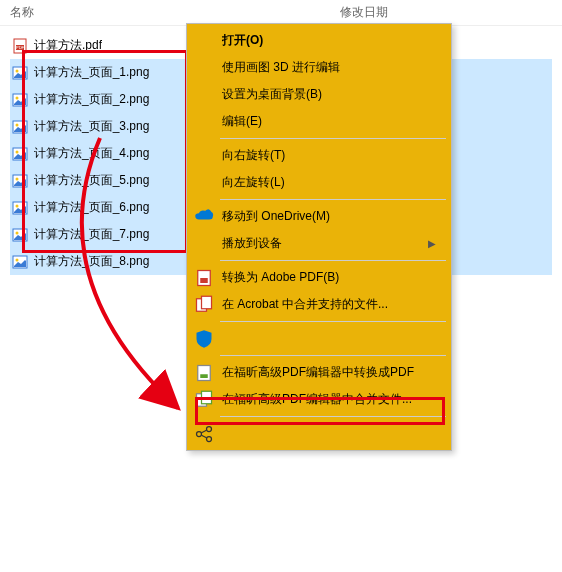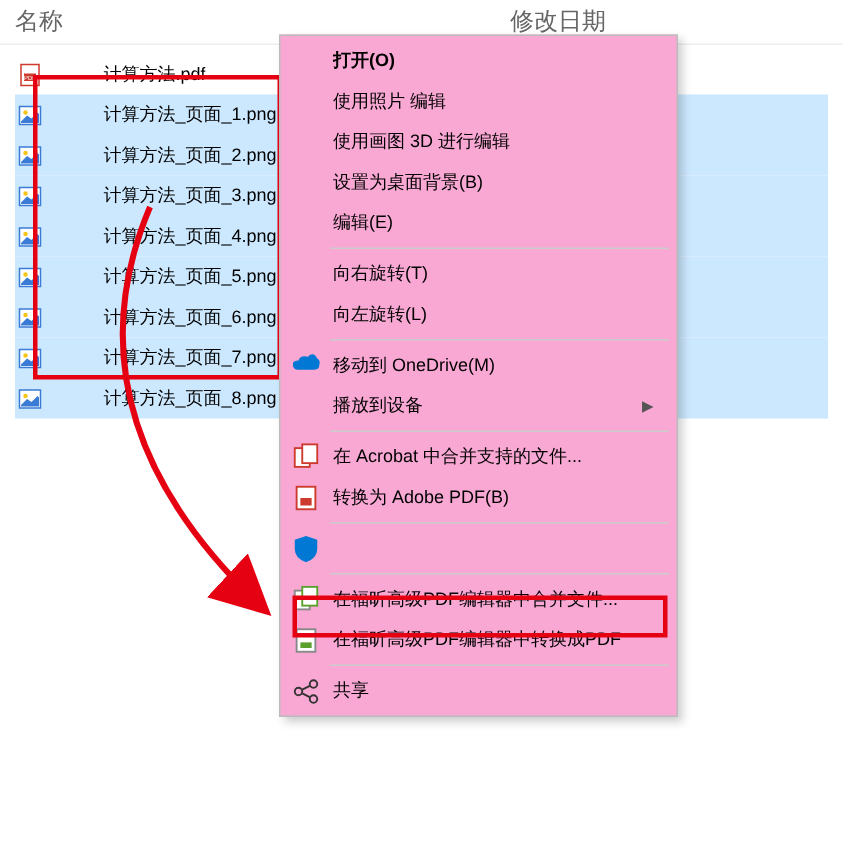--- a/index.html
+++ b/index.html
@@ -9,21 +9,21 @@
       background: #fff;
       width: 562px;
       height: 572px;
       position: relative;
       overflow: hidden;
     }
     .header {
       display: flex;
       padding: 4px 10px;
       color: #666;
-      font-size: 16px;
+      font-size: 12px;
       border-bottom: 1px solid #eee;
     }
     .header-name { flex: 0 0 330px; }
     .header-date { flex: 1; }
     .file-list {
       padding: 6px 10px;
     }
     .file-item {
       display: flex;
       align-items: center;
@@ -49,27 +49,27 @@
       left: 195px;
       top: 397px;
       width: 250px;
       height: 28px;
       pointer-events: none;
       z-index: 10;
     }
     .icon { width: 16px; height: 16px; display: inline-flex; align-items: center; justify-content: center; flex-shrink: 0; }
     .pdf-icon svg { width: 16px; height: 16px; }
     .img-icon svg { width: 16px; height: 16px; }
-    .file-label { white-space: nowrap; overflow: hidden; margin-left: 35px; }
+    .file-label { white-space: nowrap; overflow: hidden; }
     .context-menu {
       position: absolute;
       left: 186px;
       top: 23px;
       width: 266px;
-      background: #f9a8d4;
+      background: #eab308;
       border: 1px solid #bbb;
       box-shadow: 3px 3px 6px rgba(0,0,0,0.2);
       padding: 3px;
     }
     .menu-item {
       display: flex;
       align-items: center;
       padding: 5px 10px 5px 4px;
       gap: 8px;
       height: 27px;
@@ -205,24 +205,20 @@
   <path d="M 80 8 Q 20 150 158 278" stroke="#e50012" stroke-width="4" fill="none" marker-end="url(#ah)"></path>
 </svg>
 
 <div class="context-menu">
   <div class="menu-item">
     <span class="menu-icon"></span>
     <span class="menu-label" style="font-weight:bold">打开(O)</span>
   </div>
   <div class="menu-item">
     <span class="menu-icon"></span>
-    <span class="menu-label">使用照片 编辑</span>
-  </div>
-  <div class="menu-item">
-    <span class="menu-icon"></span>
     <span class="menu-label">使用画图 3D 进行编辑</span>
   </div>
   <div class="menu-item">
     <span class="menu-icon"></span>
     <span class="menu-label">设置为桌面背景(B)</span>
   </div>
   <div class="menu-item">
     <span class="menu-icon"></span>
     <span class="menu-label">编辑(E)</span>
   </div>
@@ -246,70 +242,69 @@
   </div>
   <div class="menu-item">
     <span class="menu-icon"></span>
     <span class="menu-label">播放到设备</span>
     <span class="menu-arrow">▶</span>
   </div>
   <div class="menu-separator"></div>
   <div class="menu-item">
     <span class="menu-icon">
       <svg viewBox="0 0 16 16">
+          <rect x="3" y="2" width="10" height="12" fill="#fff" stroke="#cc3b2e"></rect>
+          <rect x="5" y="8" width="6" height="4" fill="#cc3b2e"></rect>
+        </svg>
+    </span>
+    <span class="menu-label">转换为 Adobe PDF(B)</span>
+  </div>
+  <div class="menu-item">
+    <span class="menu-icon">
+      <svg viewBox="0 0 16 16">
           <rect x="2" y="3" width="8" height="10" fill="#fff" stroke="#cc3b2e"></rect>
           <rect x="6" y="1" width="8" height="10" fill="#fff" stroke="#cc3b2e"></rect>
         </svg>
     </span>
     <span class="menu-label">在 Acrobat 中合并支持的文件...</span>
   </div>
-  <div class="menu-item">
-    <span class="menu-icon">
-      <svg viewBox="0 0 16 16">
-          <rect x="3" y="2" width="10" height="12" fill="#fff" stroke="#cc3b2e"></rect>
-          <rect x="5" y="8" width="6" height="4" fill="#cc3b2e"></rect>
-        </svg>
-    </span>
-    <span class="menu-label">转换为 Adobe PDF(B)</span>
-  </div>
   <div class="menu-separator"></div>
   <div class="menu-item">
     <span class="menu-icon">
       <svg viewBox="0 0 16 16">
           <path d="M8 1 L14 3 V8 Q14 13 8 15 Q2 13 2 8 V3 Z" fill="#0078d4"></path>
         </svg>
     </span>
   </div>
   <div class="menu-separator"></div>
+  <div class="menu-item">
+    <span class="menu-icon">
+      <svg viewBox="0 0 16 16">
+          <rect x="3" y="2" width="10" height="12" fill="#fff" stroke="#888"></rect>
+          <rect x="5" y="9" width="6" height="3" fill="#5aa02c"></rect>
+        </svg>
+    </span>
+    <span class="menu-label">在福昕高级PDF编辑器中转换成PDF</span>
+  </div>
   <div class="menu-item">
     <span class="menu-icon">
       <svg viewBox="0 0 16 16">
           <rect x="2" y="3" width="8" height="10" fill="#fff" stroke="#888"></rect>
           <rect x="6" y="1" width="8" height="10" fill="#fff" stroke="#5aa02c"></rect>
         </svg>
     </span>
     <span class="menu-label">在福昕高级PDF编辑器中合并文件...</span>
-  </div>
-  <div class="menu-item">
-    <span class="menu-icon">
-      <svg viewBox="0 0 16 16">
-          <rect x="3" y="2" width="10" height="12" fill="#fff" stroke="#888"></rect>
-          <rect x="5" y="9" width="6" height="3" fill="#5aa02c"></rect>
-        </svg>
-    </span>
-    <span class="menu-label">在福昕高级PDF编辑器中转换成PDF</span>
   </div>
   <div class="menu-separator"></div>
   <div class="menu-item">
     <span class="menu-icon">
       <svg viewBox="0 0 16 16">
           <circle cx="4" cy="8" r="2" fill="none" stroke="#333"></circle>
           <circle cx="12" cy="4" r="2" fill="none" stroke="#333"></circle>
           <circle cx="12" cy="12" r="2" fill="none" stroke="#333"></circle>
           <line x1="6" y1="7" x2="10" y2="5" stroke="#333"></line>
           <line x1="6" y1="9" x2="10" y2="11" stroke="#333"></line>
         </svg>
     </span>
-    <span class="menu-label">共享</span>
   </div>
 </div>
 
 <div class="highlight-box"></div>
 
 </body></html>

